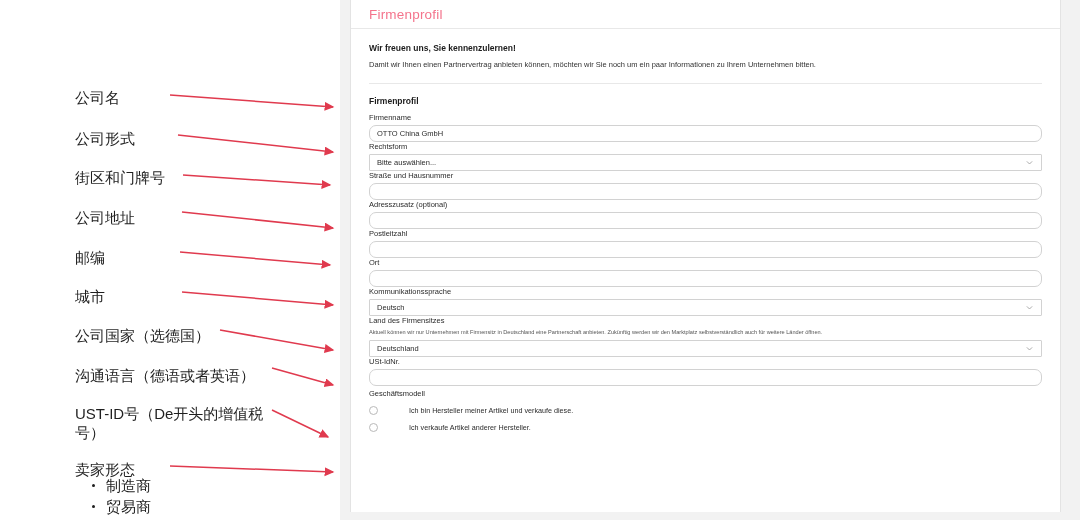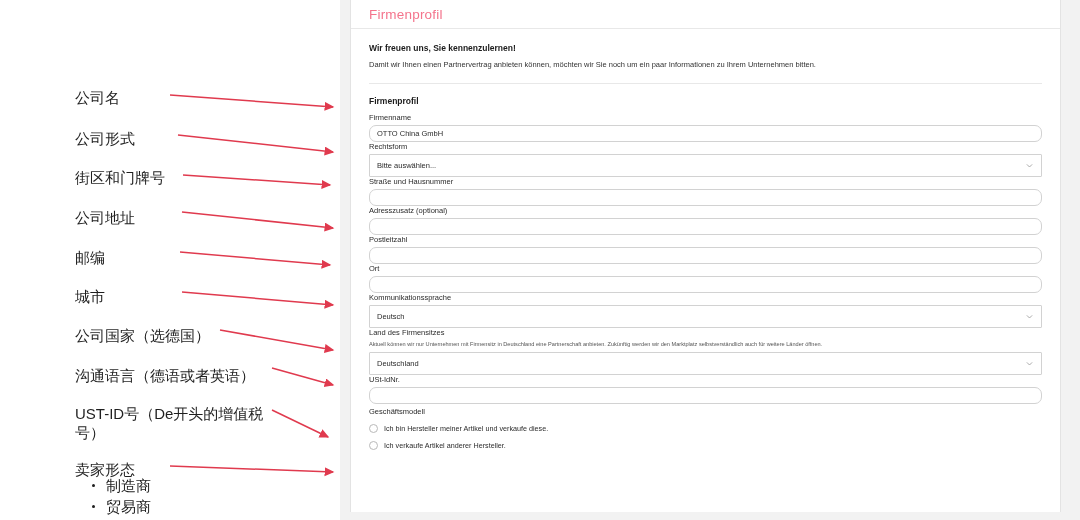--- a/index.html
+++ b/index.html
@@ -59,26 +59,26 @@
   .section-title{font-size:8.5px;font-weight:bold;color:#1c1c1c;margin-bottom:7px;}
   .field{margin-bottom:0;}
   .field-label{font-size:7.5px;color:#2b2b2b;margin-bottom:3px;}
   .field-help{font-size:5.6px;color:#555;line-height:8px;margin-bottom:4px;}
   .input-box{
     height:17px;border:1px solid #d2d2d2;background:#fff;border-radius:7px;
     display:flex;align-items:center;padding:0 7px;
     font-size:7.5px;color:#2b2b2b;box-sizing:border-box;
   }
   .select-box{
-    height:23px;border:1px solid #d2d2d2;background:#fff;border-radius:1px;
+    height:17px;border:1px solid #d2d2d2;background:#fff;border-radius:1px;
     display:flex;align-items:center;justify-content:space-between;padding:0 7px;
     font-size:7.5px;color:#2b2b2b;box-sizing:border-box;
   }
   .chev{width:9px;height:9px;flex:0 0 auto;opacity:.6;}
-  .radio-row{display:flex;align-items:center;margin-top:8px;}
+  .radio-row{display:flex;align-items:center;margin-top:8px;gap:25px;}
   .radio-dot{
     width:7px;height:7px;border:1px solid #b9b9b9;border-radius:50%;
     background:#fff;flex:0 0 auto;margin-right:6px;
   }
   .radio-label{font-size:7.2px;color:#2b2b2b;}
   .bizmodel-label{font-size:7.5px;color:#2b2b2b;margin-top:3px;}
 </style>
 </head>
 <body>
 

